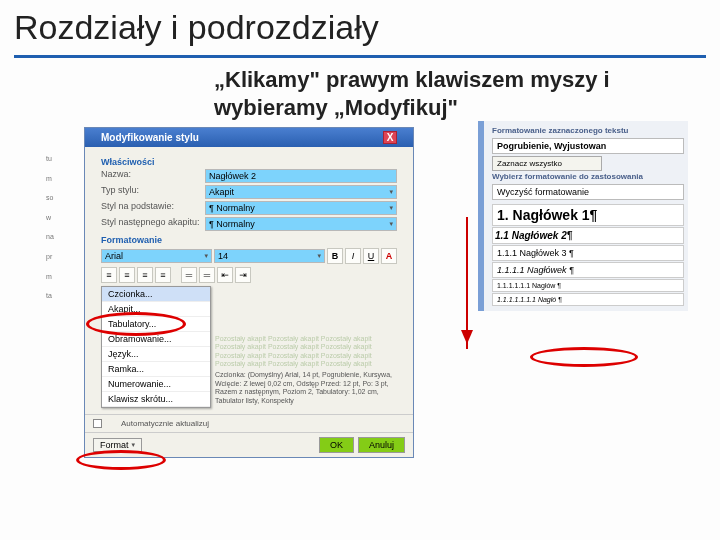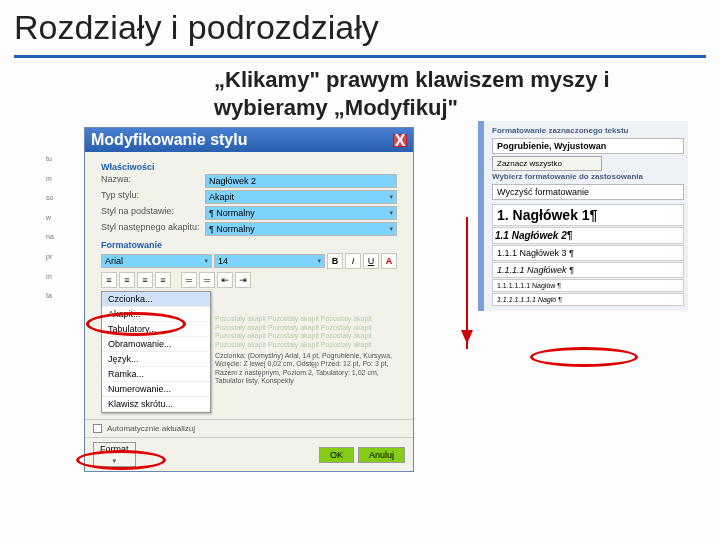--- a/index.html
+++ b/index.html
@@ -3,41 +3,41 @@
 <meta charset="utf-8">
 <style>
   * { box-sizing: border-box; margin: 0; padding: 0; }
   body { width: 720px; height: 540px; font-family: Arial, sans-serif; background: #fdfdfd; overflow: hidden; }
   .slide { width: 100%; height: 100%; padding: 8px 14px; position: relative; }
   .title { font-size: 34px; font-weight: 400; color: #222; border-bottom: 3px solid #1f5fb0; padding-bottom: 8px; margin-bottom: 8px; }
   .subtitle { font-size: 22px; font-weight: 700; color: #222; margin-left: 200px; margin-bottom: 6px; line-height: 1.25; }
   .content { position: relative; height: 380px; }
 
   .dialog { position: absolute; left: 70px; top: 0; width: 330px; background: #f2f1ea; border: 1px solid #6a88b6; font-size: 9px; }
-  .dialog-title { background: linear-gradient(#4a7fd0,#2a5fb0); color:#fff; padding:3px 6px; display:flex; justify-content:space-between; align-items:center; font-weight:bold; font-size:16px; }
+  .dialog-title { background: linear-gradient(#4a7fd0,#2a5fb0); color:#fff; padding:3px 16px; display:flex; justify-content:space-between; align-items:center; font-weight:bold; font-size:10px; }
   .close-x { background:#d45; color:#fff; width:14px; height:13px; text-align:center; line-height:12px; font-weight:bold; border:1px solid #a23; }
   .dialog-body { padding:6px 16px; }
   .sect { color:#1f5fb0; font-weight:bold; font-size:9px; margin:4px 0 2px; }
   .row { display:flex; align-items:flex-start; margin:2px 0; gap:4px; }
   .row label { width:100px; color:#555; }
   .field { flex:1; background:#7dd3fc; border:1px solid #b8b8b8; padding:1px 3px; height:14px; display:flex; align-items:center; justify-content:space-between; }
   .chev { font-size:7px; color:#555; }
   .toolbar { display:flex; gap:2px; align-items:center; margin:3px 0; }
   .tbtn { width:16px; height:16px; background:#fdfdfa; border:1px solid #c8c8c0; display:flex; align-items:center; justify-content:center; font-size:9px; }
   .fontsel { width:90px; }
   .sizesel { width:30px; }
   .menu { background:#fff; border:1px solid #999; width:110px; box-shadow:1px 1px 2px rgba(0,0,0,.3); }
   .menu div { padding:2px 6px; border-bottom:1px solid #eee; cursor:default; }
   .menu .hi { background:#cfe0f7; }
   .sample { color:#bca; font-size:7px; line-height:1.2; margin-left:4px; }
   .desc { font-size:7px; color:#555; margin:3px 0 3px 4px; line-height:1.2; }
   .dlg-bot { display:flex; justify-content:flex-end; gap:4px; padding:4px 8px; border-top:1px solid #ccc; align-items:center; }
   .dlg-bot .btn { background:#84cc16; border:1px solid #999; padding:2px 10px; font-size:9px; }
-  .fmtbtn { border:1px solid #999; padding:1px 6px; display:flex; align-items:center; gap:3px; background:#f4f4ee;flex-direction:column; }
-  .chk { display:flex; align-items:center; gap:5px; font-size:8px; color:#555; margin-right:auto; }
+  .fmtbtn { border:1px solid #999; padding:1px 6px; display:flex; align-items:center; gap:3px; background:#f4f4ee; }
+  .chk { display:flex; align-items:center; gap:19px; font-size:8px; color:#555; margin-right:auto; }
   .chk .box { width:9px; height:9px; border:1px solid #888; background:#fff; }
 
   .ellipse-red { position:absolute; border:3px solid #d00; border-radius:50%; pointer-events:none; }
   .e1 { left:72px; top:185px; width:100px; height:24px; }
   .e2 { left:62px; top:323px; width:90px; height:20px; }
   .e3 { left:516px; top:220px; width:108px; height:20px; }
 
   .panel { position:absolute; right:18px; top:-6px; width:210px; border-left:6px solid #7a9fd6; background:#eef1f6; padding:4px 4px 4px 8px; font-size:9px; }
   .panel .hd { color:#495f8a; font-weight:bold; font-size:8px; margin:2px 0; line-height:1.1; }
   .panel .whitebox { background:#fff; border:1px solid #bbb; padding:2px 4px; margin:2px 0; }
@@ -141,21 +141,21 @@
           <div class="tbtn">≡</div>
           <div class="tbtn">≡</div>
           <div class="tbtn">≡</div>
           <div style="width:6px"></div>
           <div class="tbtn">═</div>
           <div class="tbtn">═</div>
           <div class="tbtn">⇤</div>
           <div class="tbtn">⇥</div>
         </div>
 
-        <div style="display:flex; gap:0; align-items:center; margin-top:2px;">
+        <div style="display:flex; gap:0; align-items:flex-end; margin-top:2px;">
           <div class="menu">
             <div class="hi">Czcionka...</div>
             <div>Akapit...</div>
             <div>Tabulatory...</div>
             <div>Obramowanie...</div>
             <div>Język...</div>
             <div>Ramka...</div>
             <div>Numerowanie...</div>
             <div>Klawisz skrótu...</div>
           </div>

